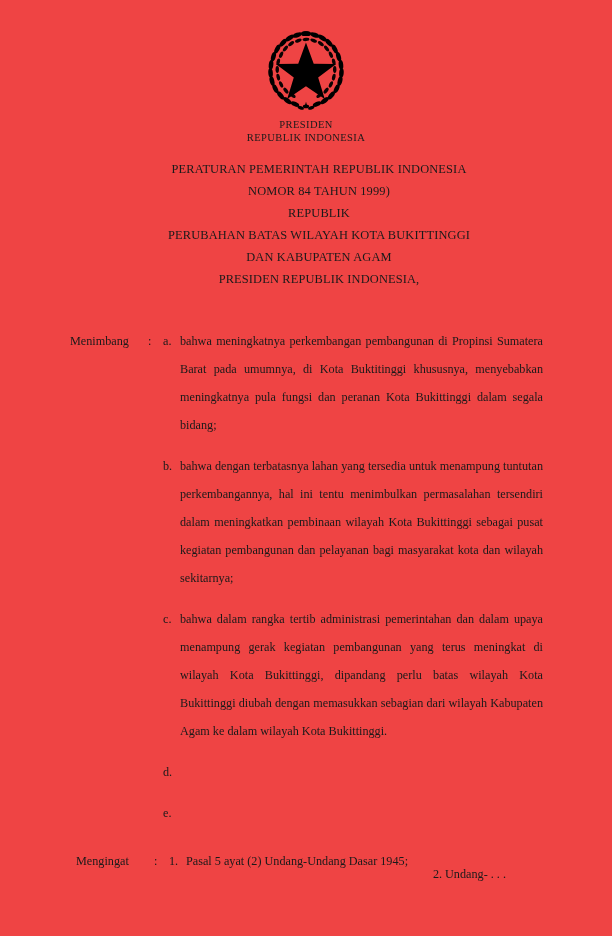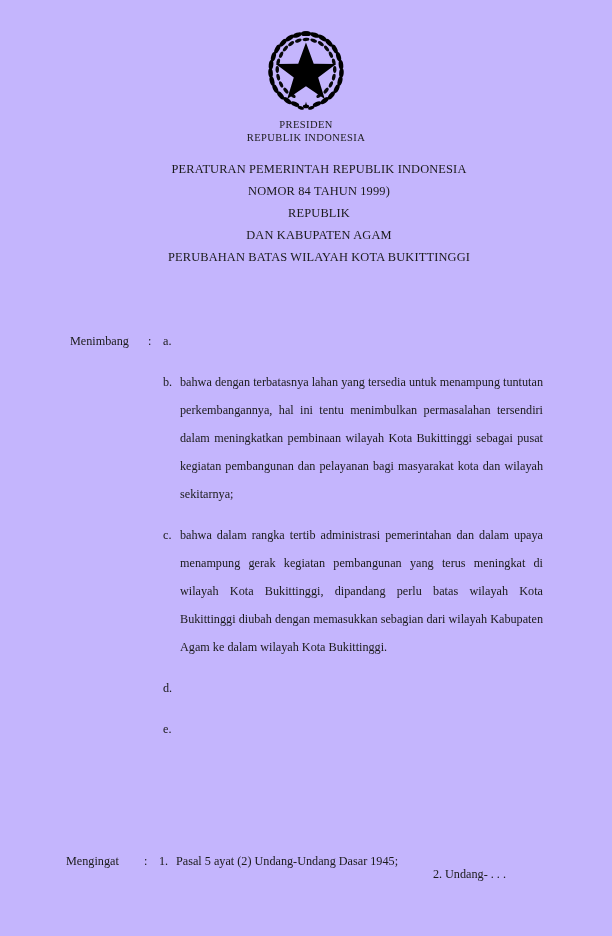--- a/index.html
+++ b/index.html
@@ -4,21 +4,21 @@
 <style>
   html, body {
     margin: 0;
     padding: 0;
     background: #ffffff;
   }
   .page {
     position: relative;
     width: 612px;
     height: 936px;
-    background: #c4b5fd;
+    background: #ef4444;
     font-family: "Liberation Serif", "DejaVu Serif", serif;
     color: #1a1a1a;
     overflow: hidden;
   }
 
   
   .emblem-block {
     position: absolute;
     top: 26px;
     left: 0;
@@ -95,21 +95,21 @@
     text-align: justify;
     text-justify: inter-word;
     hyphens: none;
   }
   .clause-text.no-justify { text-align: left; }
   .clause-row + .clause-row { margin-top: 13px; }
 
   .mengingat-block {
     position: absolute;
     top: 836px;
-    left: 66px;
+    left: 76px;
     width: 473px;
   }
 
   
   .catchword {
     position: absolute;
     top: 864px;
     left: 0;
     width: 612px;
     padding-right: 106px;
@@ -200,30 +200,32 @@
     <div class="emblem-caption">
       <div>PRESIDEN</div>
       <div>REPUBLIK INDONESIA</div>
     </div>
   </div>
 
   <div class="title-block">
     <div class="title-line">PERATURAN PEMERINTAH REPUBLIK INDONESIA</div>
     <div class="title-line">NOMOR 84 TAHUN 1999)</div>
     <div class="title-line">REPUBLIK</div>
+    <div class="title-line">PERUBAHAN BATAS WILAYAH KOTA BUKITTINGGI</div>
     <div class="title-line">DAN KABUPATEN AGAM</div>
-    <div class="title-line">PERUBAHAN BATAS WILAYAH KOTA BUKITTINGGI</div>
+    <div class="title-line">PRESIDEN REPUBLIK INDONESIA,</div>
   </div>
 
   <div class="body-block">
 
     <div class="clause-row">
       <div class="clause-label">Menimbang</div>
       <div class="clause-colon">:</div>
       <div class="clause-marker">a.</div>
+      <div class="clause-text">bahwa meningkatnya perkembangan pembangunan di Propinsi Sumatera Barat pada umumnya, di Kota Buktitinggi khususnya, menyebabkan meningkatnya pula fungsi dan peranan Kota Bukittinggi dalam segala bidang;</div>
     </div>
 
     <div class="clause-row">
       <div class="clause-label"></div>
       <div class="clause-colon"></div>
       <div class="clause-marker">b.</div>
       <div class="clause-text">bahwa dengan terbatasnya lahan yang tersedia untuk menampung tuntutan perkembangannya, hal ini tentu menimbulkan permasalahan tersendiri dalam meningkatkan pembinaan wilayah Kota Bukittinggi sebagai pusat kegiatan pembangunan dan pelayanan bagi masyarakat kota dan wilayah sekitarnya;</div>
     </div>
 
     <div class="clause-row">

